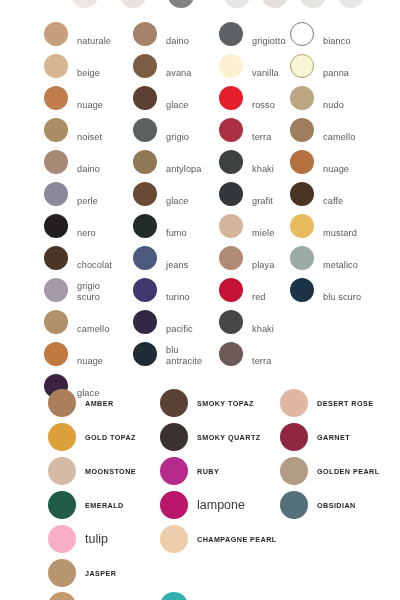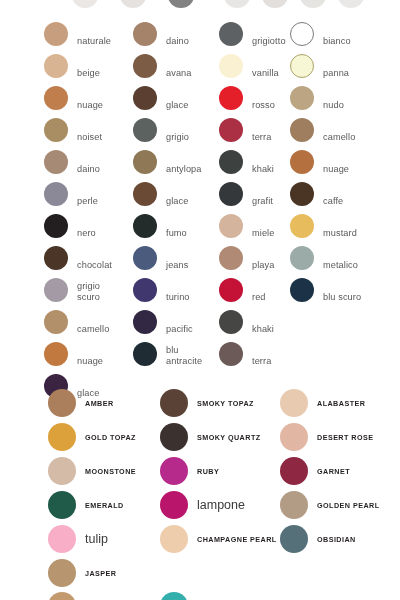--- a/index.html
+++ b/index.html
@@ -333,24 +333,20 @@
           <div class="sw" style="background: rgb(185, 21, 107);"></div>
           <div class="lbl">lampone</div>
         </div>
         <div class="brow">
           <div class="sw" style="background: rgb(238, 205, 173);"></div>
           <div class="lbl">CHAMPAGNE PEARL</div>
         </div>
       </div>
       <div class="bcol b2">
         <div class="brow">
-          <div class="sw" style="background: rgb(231, 202, 176);"></div>
-          <div class="lbl">ALABASTER</div>
-        </div>
-        <div class="brow">
           <div class="sw" style="background: rgb(225, 183, 164);"></div>
           <div class="lbl">DESERT ROSE</div>
         </div>
         <div class="brow">
           <div class="sw" style="background: rgb(142, 39, 66);"></div>
           <div class="lbl">GARNET</div>
         </div>
         <div class="brow">
           <div class="sw" style="background: rgb(179, 156, 133);"></div>
           <div class="lbl">GOLDEN PEARL</div>

